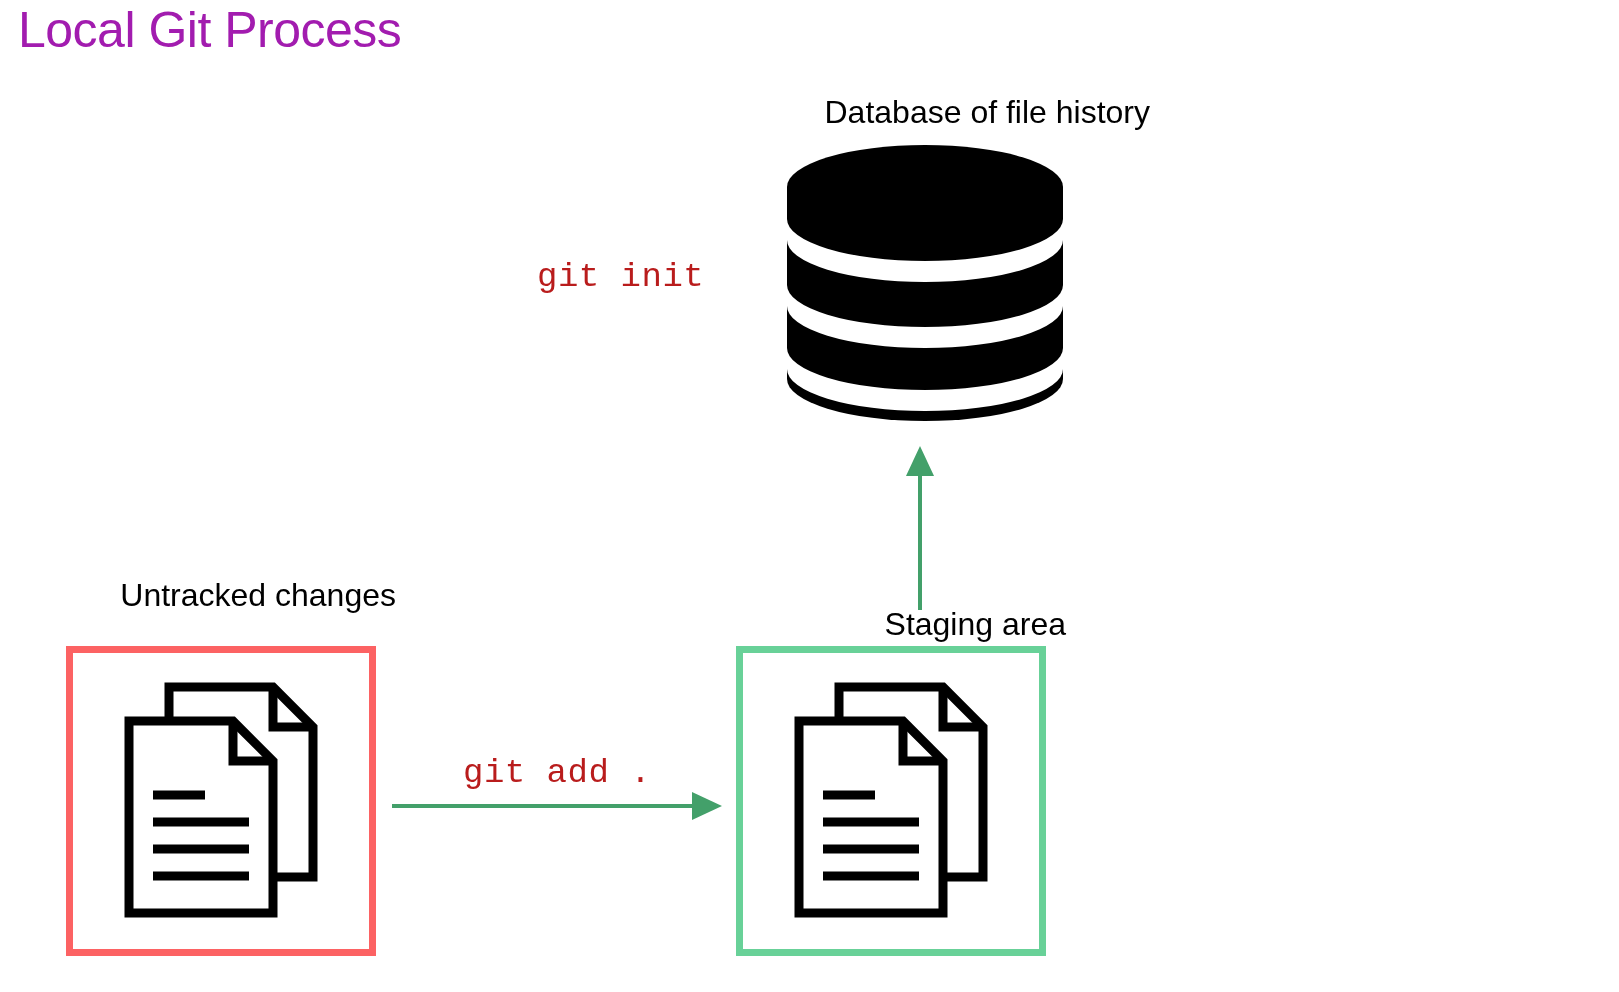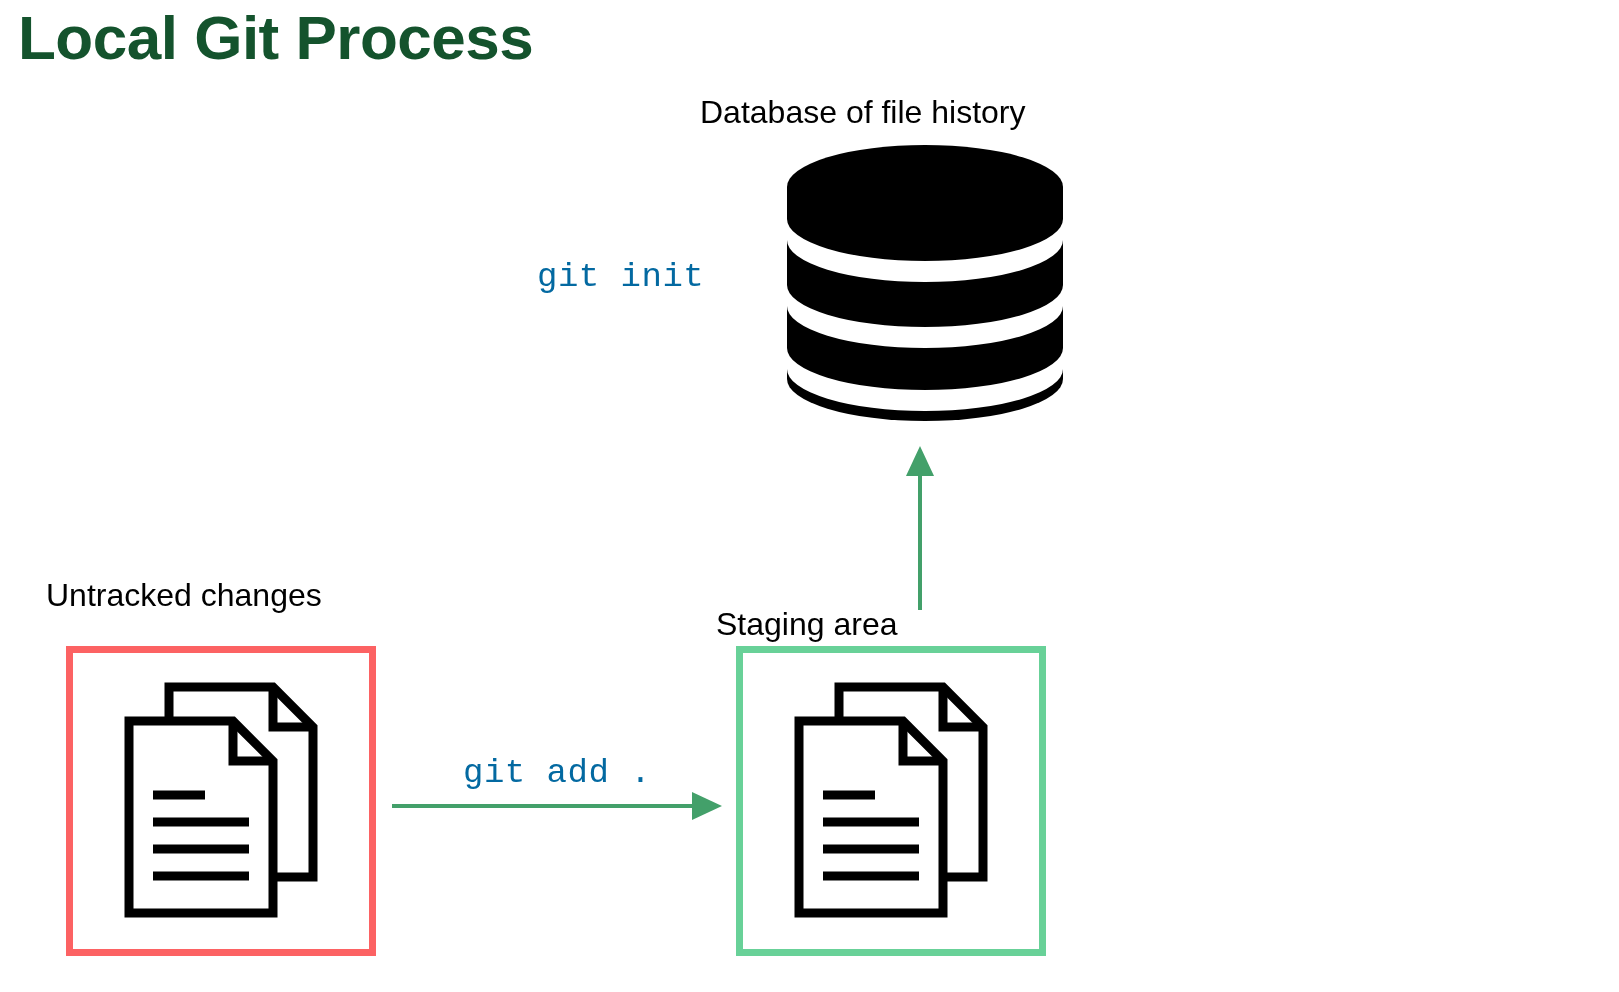--- a/index.html
+++ b/index.html
@@ -18,46 +18,46 @@
     height: 992px;
     background: #ffffff;
     overflow: hidden;
   }
 
   
   #page-title {
     position: absolute;
     left: 18px;
     top: 2px;
-    font-size: 62px;
-    font-weight: 700;
+    font-size: 50px;
+    font-weight: 400;
     letter-spacing: -0.5px;
-    color: #14532d;
+    color: #a21caf;
     white-space: nowrap;
     line-height: 1.15;
   }
 
   
   .node-label {
     position: absolute;
     font-size: 32px;
     font-weight: 400;
     color: #000000;
     white-space: nowrap;
-    text-align: left;
+    text-align: right;
     line-height: 1.1;
   }
 
   
   .cmd-label {
     position: absolute;
     font-family: "Liberation Mono", "DejaVu Sans Mono", monospace;
     font-size: 34px;
     font-weight: 400;
-    color: #0369a1;
+    color: #b91c1c;
     white-space: nowrap;
     letter-spacing: 0.5px;
   }
 
   
   #db-cylinder {
     position: absolute;
     left: 787px;
     top: 145px;
     width: 276px;

